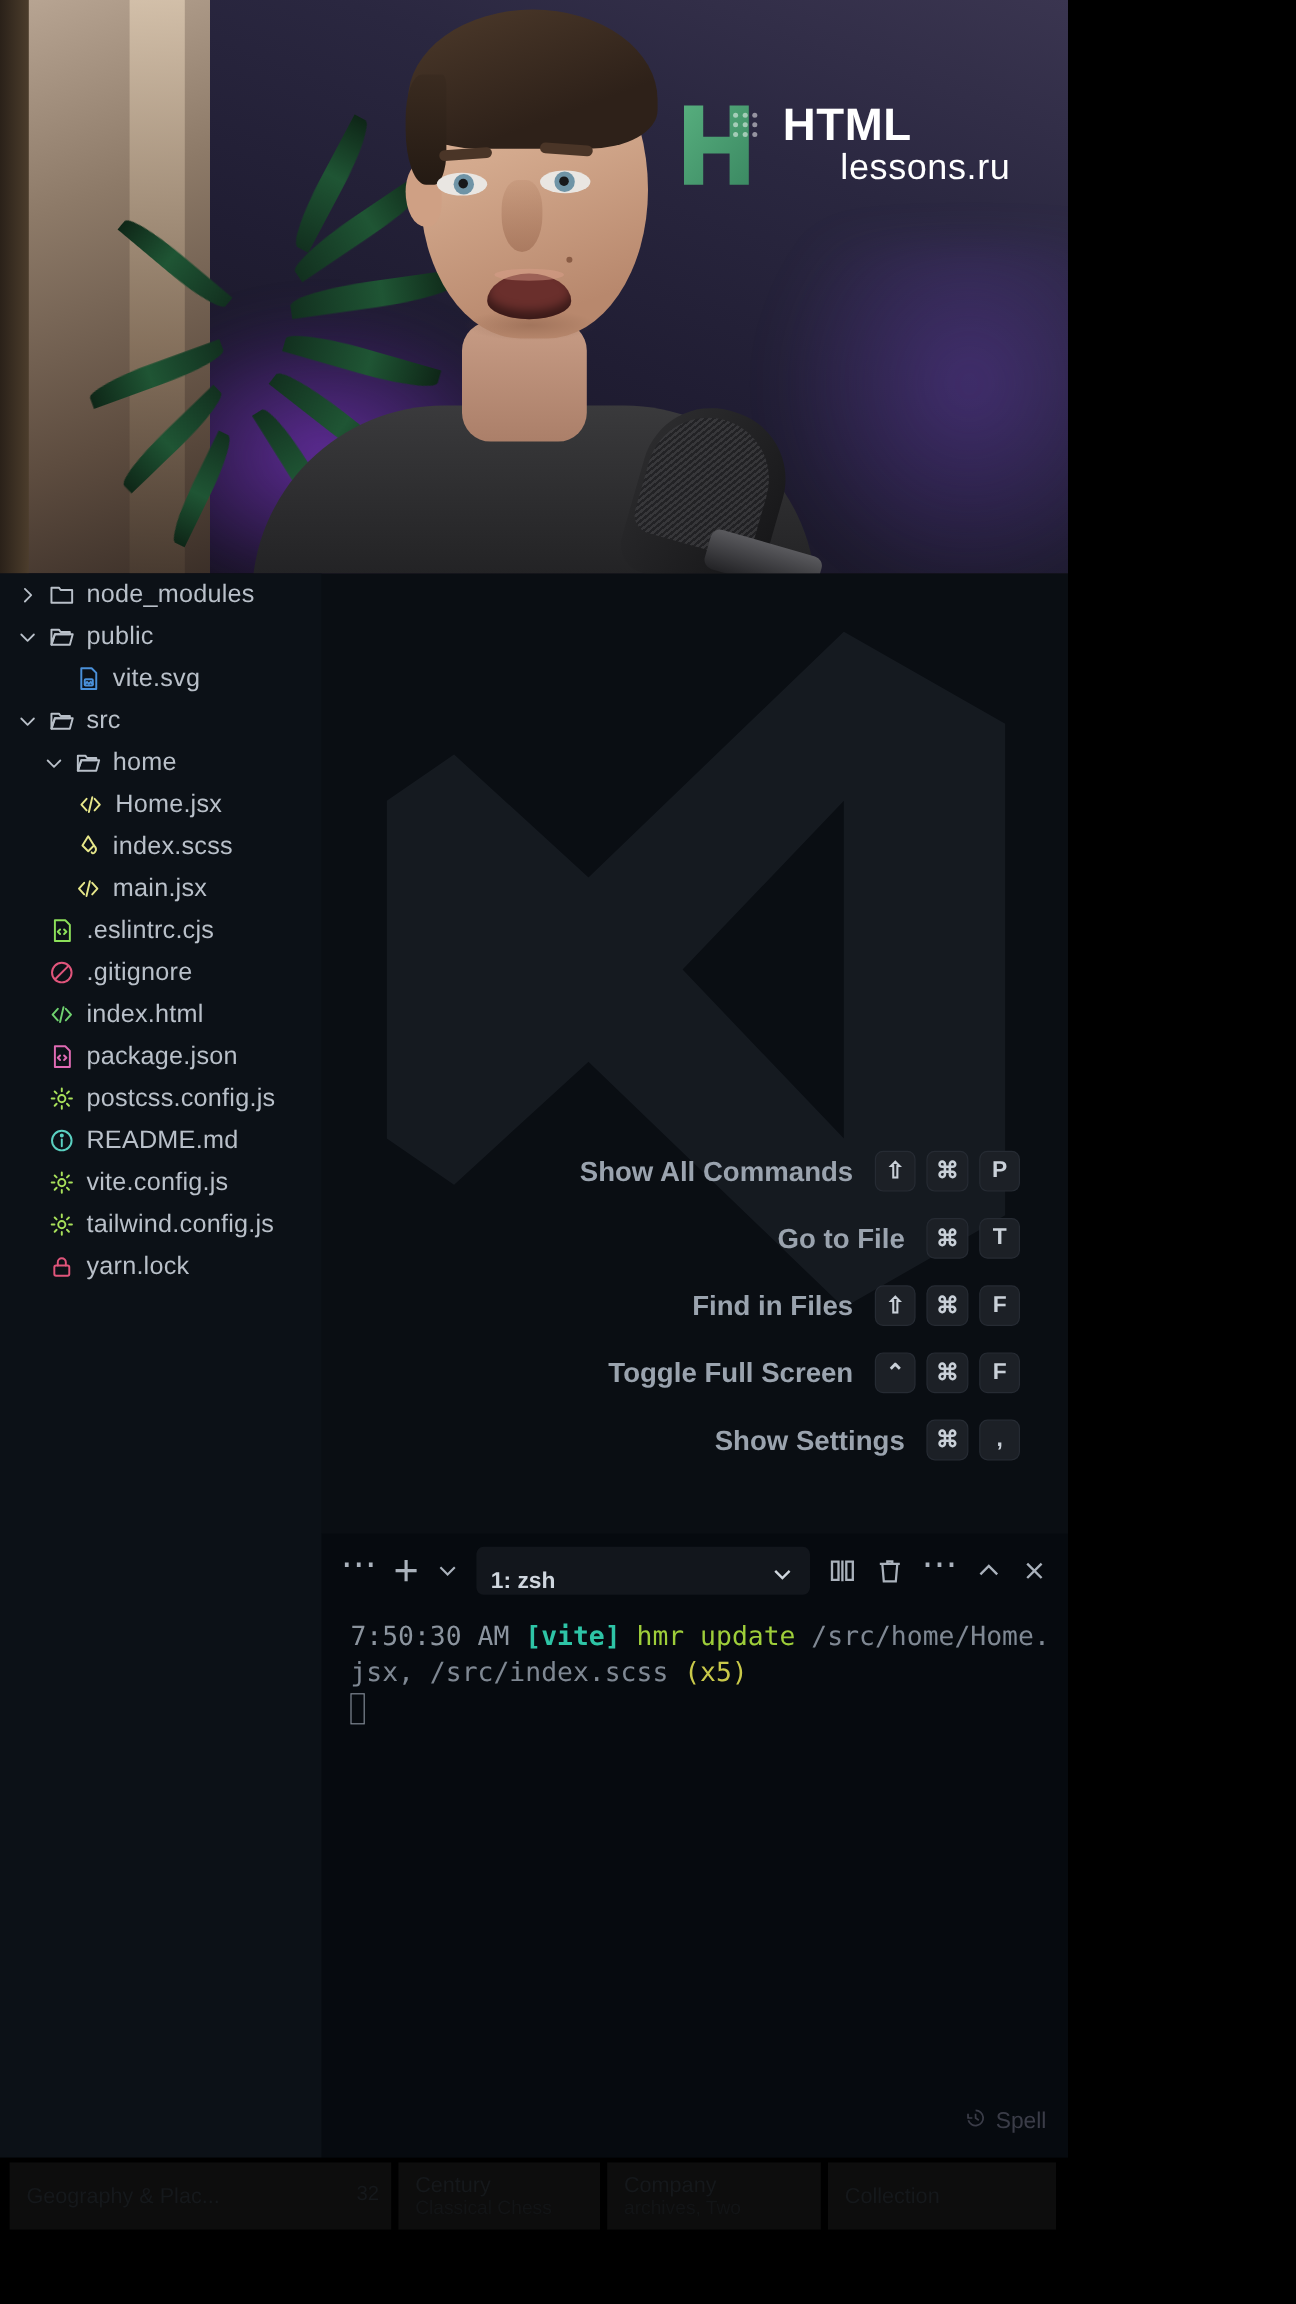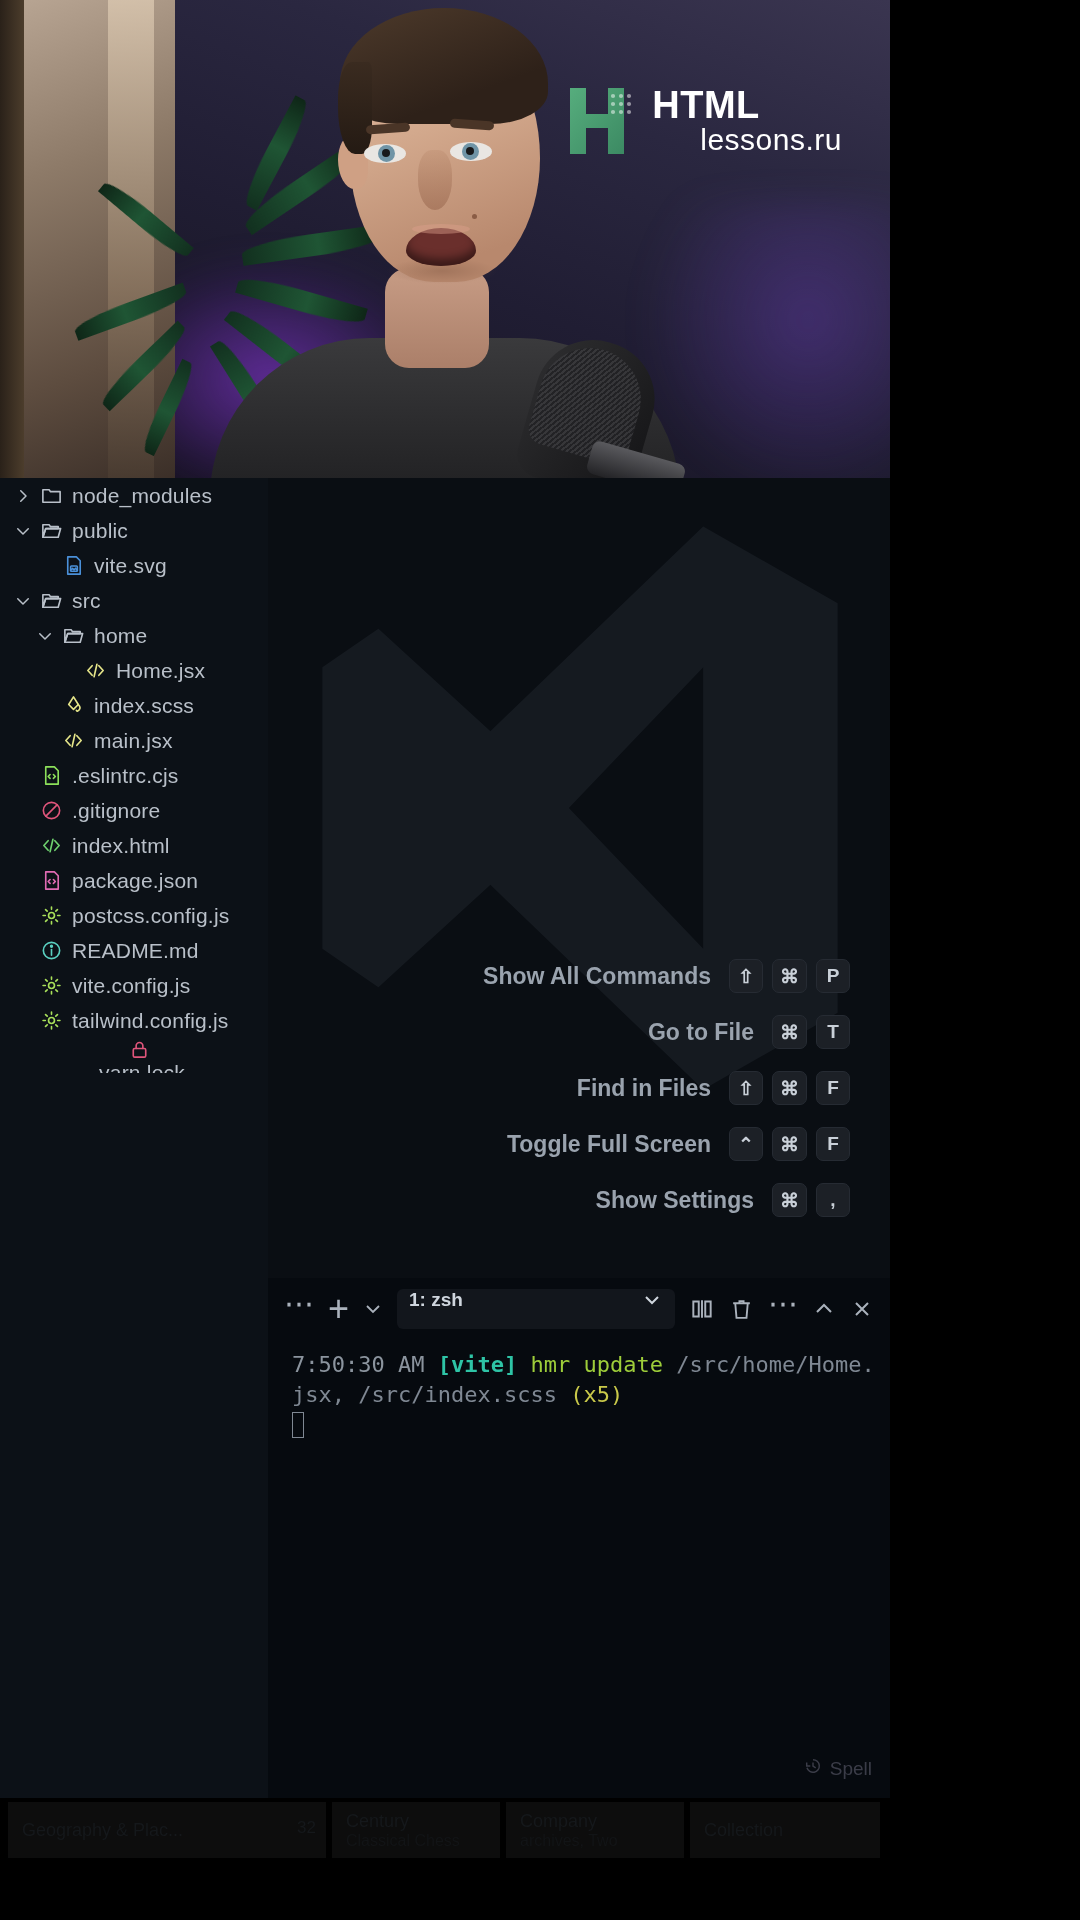--- a/index.html
+++ b/index.html
@@ -102,21 +102,21 @@
          color:#c9d0d8; font-size:19px; font-weight:600; }
 
   
   .cursor { position:absolute; left:363px; top:1132px; width:20px; height:30px; }
 
   
   .panel { position:absolute; left:268px; top:800px; width:622px; height:520px; background:#060a0f; }
   .term-toolbar { display:flex; align-items:center; height:62px; padding:0 16px; gap:14px; }
   .tb-btn { color:#aab2bc; display:flex; align-items:center; justify-content:center; flex:none; }
   .term-select { flex:1; height:40px; background:#12161c; border-radius:6px;
-                 display:flex; align-items:flex-start; justify-content:space-between; padding:0 12px; }
+                 display:flex; align-items:flex-end; justify-content:space-between; padding:0 12px; }
   .term-select span { font-size:19px; color:#cfd6de; font-weight:600; }
   .term-body { padding:10px 12px 0 24px; font-family:"DejaVu Sans Mono", monospace;
                font-size:22px; line-height:1.38; white-space:pre-wrap; word-break:break-all; }
   .t-time { color:#8b949e; }
   .t-vite { color:#2ec4a6; font-weight:700; }
   .t-msg { color:#9ece3a; }
   .t-path { color:#7f8893; }
   .t-count { color:#c9c94a; }
   .t-caret { display:inline-block; width:12px; height:26px; border:1px solid #7f8893;
              vertical-align:-5px; }
@@ -288,21 +288,21 @@
                 </svg>
               </span>
               <span class="ico">
                 <svg viewBox="0 0 24 24" width="23" height="23" fill="none" stroke="#b9c0c9" stroke-width="1.7" stroke-linecap="round" stroke-linejoin="round">
                   <path d="M3 6 H9.5 L11 8 H19 V10 H6 L3 19 Z"></path>
                   <path d="M3 19 H19 L21.5 10 H6 Z"></path>
                 </svg>
               </span>
               <span class="lbl">home</span>
             </div>
-            <div class="row" style="padding-left: 54px;">
+            <div class="row" style="padding-left: 34px;">
               <span class="tw"></span>
               <span class="ico">
                 <svg viewBox="0 0 24 24" width="23" height="23" fill="none" stroke="#e6e68a" stroke-width="1.7" stroke-linecap="round" stroke-linejoin="round">
                   <path d="M8.5 7 L4 12 L8.5 17"></path>
                   <path d="M15.5 7 L20 12 L15.5 17"></path>
                   <path d="M13.5 5.5 L10.5 18.5"></path>
                 </svg>
               </span>
               <span class="lbl">Home.jsx</span>
             </div>
@@ -404,21 +404,21 @@
             <div class="row" style="padding-left: 10px;">
               <span class="tw"></span>
               <span class="ico">
                 <svg viewBox="0 0 24 24" width="23" height="23" fill="none" stroke="#a8e05a" stroke-width="1.7" stroke-linecap="round" stroke-linejoin="round">
                   <circle cx="12" cy="12" r="3.1"></circle>
                   <path d="M12 3.2 v2.4 M12 18.4 v2.4 M3.2 12 h2.4 M18.4 12 h2.4 M5.8 5.8 l1.7 1.7 M16.5 16.5 l1.7 1.7 M18.2 5.8 l-1.7 1.7 M7.5 16.5 l-1.7 1.7"></path>
                 </svg>
               </span>
               <span class="lbl">tailwind.config.js</span>
             </div>
-            <div class="row" style="padding-left: 10px; flex-direction: column;">
+            <div class="row" style="padding-left: 10px;">
               <span class="tw"></span>
               <span class="ico">
                 <svg viewBox="0 0 24 24" width="23" height="23" fill="none" stroke="#e0557b" stroke-width="1.7" stroke-linecap="round" stroke-linejoin="round">
                   <rect x="5.5" y="11" width="13" height="9" rx="1.5"></rect>
                   <path d="M8.5 11 V8.2 a3.5 3.5 0 0 1 7 0 V11"></path>
                 </svg>
               </span>
               <span class="lbl">yarn.lock</span>
             </div>
           </div>

